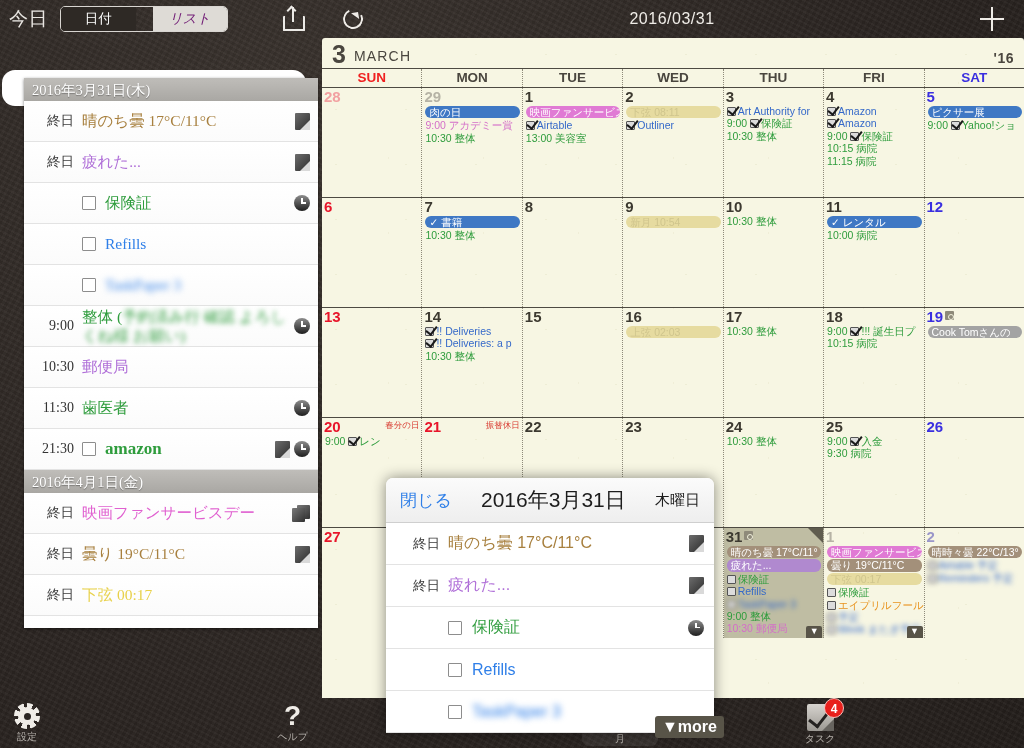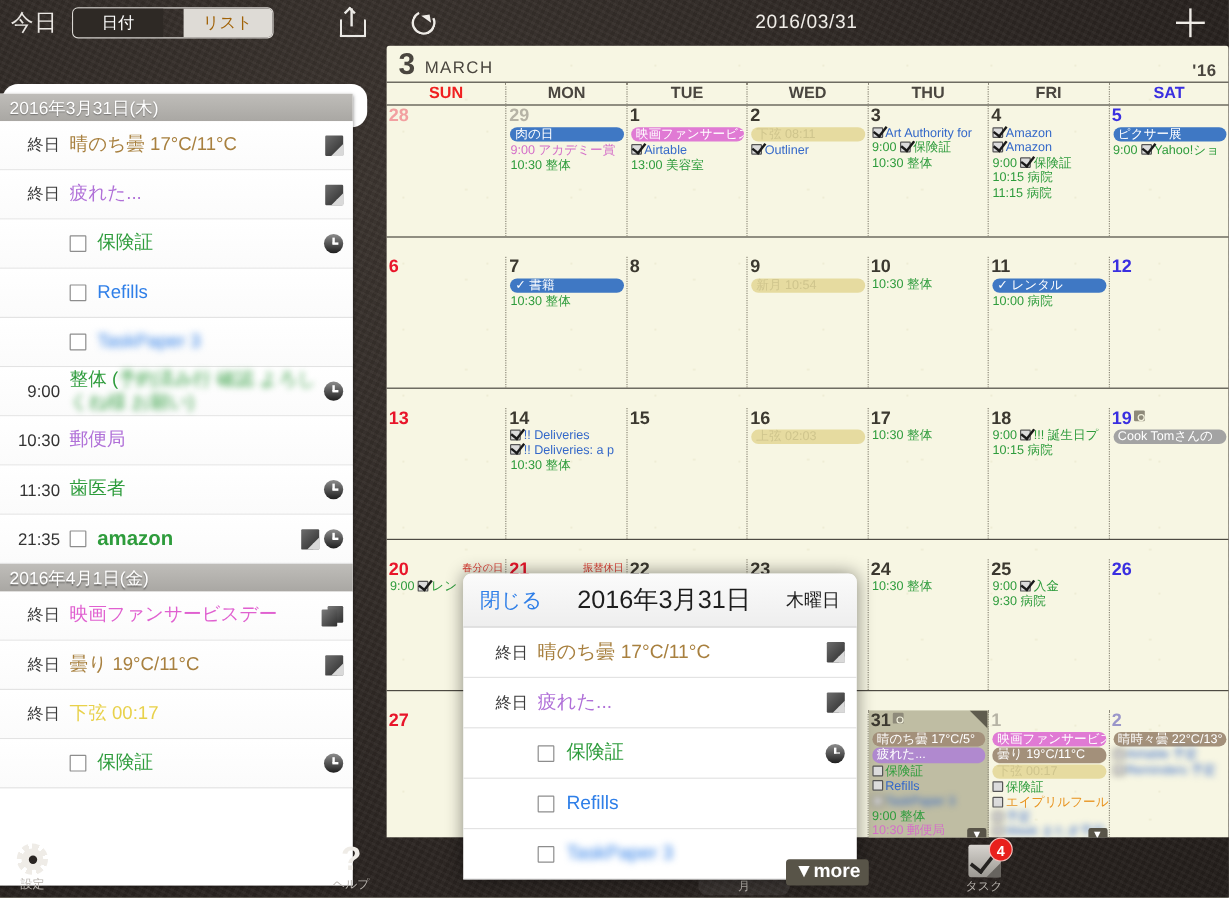--- a/index.html
+++ b/index.html
@@ -26,21 +26,21 @@
   .today-btn { color:#e9e6e2; font-size:19px; margin-left:9px; letter-spacing:.5px; }
   .segmented {
     margin-left:12px; display:flex; border:1px solid #d8d5d1; border-radius:5px;
     overflow:hidden; height:26px; width:168px;gap:17px;
   }
   .seg {
     flex:1; display:flex; align-items:center; justify-content:center;
     font-size:13.5px; cursor:pointer;
   }
   .seg.active { background:#2e2925; color:#fff; }
-  .seg.inactive { background:#dedbd6; color:#a16207; }
+  .seg.inactive { background:#dedbd6; color:#701a75;font-style:italic; }
   .share-icon { margin-left:auto; margin-right:17px; width:22px; height:24px; position:relative; }
   .share-icon .box {
     position:absolute; left:0; bottom:0; width:22px; height:15px;
     border:2px solid #eceae6; border-top:none; border-radius:1px;
   }
   .share-icon .arr {
     position:absolute; left:9px; top:0; width:2px; height:15px; background:#eceae6;
   }
   .share-icon .arrhead {
     position:absolute; left:4.5px; top:0px; width:7px; height:7px;
@@ -54,23 +54,24 @@
   }
   .search-mag {
     width:10px; height:10px; border:1.6px solid #9a9a9a; border-radius:50%; position:relative;
   }
   .search-mag::after {
     content:''; position:absolute; width:5px; height:1.6px; background:#9a9a9a;
     right:-4px; bottom:0px; transform:rotate(45deg);
   }
   .search-ph { color:#9a9a9a; font-size:13px; }
   .list-panel {
-    position:absolute; left:0; top:78px; width:294px; height:660px;
+    position:absolute; left:24px; top:78px; width:294px; height:550px;
     background:#fff; overflow:hidden;
     box-shadow:0 1px 3px rgba(0,0,0,.5);
+    font-family:Liberation Serif, serif;
   }
   .day-header {
     background:linear-gradient(#bfbdb9,#a9a7a3);
     color:#fff; font-size:14.5px; padding:3px 0 3px 8px;
     text-shadow:0 1px 1px rgba(0,0,0,.35);
     height:23px;
   }
   .ev-row {
     display:flex; align-items:center; min-height:41px;
     border-bottom:1px solid #e3e3e3; padding:0 8px 0 0; position:relative;
@@ -175,21 +176,21 @@
   .month-name { font-size:14px; color:#4a463f; margin-left:8px; letter-spacing:1.2px; line-height:20px; }
   .year-lab { margin-left:auto; font-size:14px; font-weight:bold; color:#4a463f; letter-spacing:.5px; }
   .dow-row { display:flex; height:19px; border-bottom:1.6px solid #4d4a42; }
   .dow {
     flex:1; text-align:center; font-size:13.5px; font-weight:bold; color:#4a463f;
     border-right:1px dotted #8e8a7a; line-height:18px;
   }
   .dow:last-child { border-right:none; }
   .dow.sun { color:#f02020; }
   .dow.sat { color:#3a2fe0; }
-  .weeks { display:flex; flex-direction:column;gap:16px; }
+  .weeks { display:flex; flex-direction:column; }
   .wk { display:flex; height:110px; border-bottom:1.4px solid #4d4a42; }
   .wk:last-child { border-bottom:none; }
   .cell {
     flex:1; width:14.2857%; border-right:1px dotted #8e8a7a;
     padding:1px 0 0 2px; position:relative; overflow:hidden;
   }
   .cell:last-child { border-right:none; }
   .cell.selected { background:#bfbda3; }
   .daynum { font-size:15px; font-weight:bold; color:#3c3930; line-height:16px; }
   .daynum.sun { color:#e8152a; }
@@ -377,21 +378,21 @@
         <div class="ev-icons"></div>
       </div>
       <div class="ev-row">
         <div class="ev-time">11:30</div>
         <div class="ev-title" style="color: rgb(46, 156, 60);">歯医者</div>
         <div class="ev-icons">
           <div class="ic-clock"></div>
         </div>
       </div>
       <div class="ev-row">
-        <div class="ev-time">21:35</div>
+        <div class="ev-time">21:30</div>
         <div class="ev-check"></div>
         <div class="ev-title" style="color: rgb(46, 156, 60); font-weight: bold; font-size: 17px;">amazon</div>
         <div class="ev-icons">
           <div class="ic-note"></div>
           <div class="ic-clock"></div>
         </div>
       </div>
       <div class="day-header">2016年4月1日(金)</div>
       <div class="ev-row">
         <div class="ev-time allday">終日</div>
@@ -606,21 +607,21 @@
           </div>
           <div class="cell">
             <div class="daynum"><span>29</span></div>
           </div>
           <div class="cell">
             <div class="daynum"><span>30</span></div>
           </div>
           <div class="cell selected">
             <div class="corner-tri"></div>
             <div class="daynum"><span>31</span><span class="memo-badge"></span></div>
-            <span class="bar brown">晴のち曇 17°C/5°</span>
+            <span class="bar brown">晴のち曇 17°C/11°</span>
             <span class="bar purple">疲れた...</span>
             <div class="evline g"><span class="chk"></span><span>保険証</span></div>
             <div class="evline bl"><span class="chk"></span><span>Refills</span></div>
             <div class="evline bl blurline"><span class="chk"></span><span>TaskPaper 3</span></div>
             <div class="evline g">9:00 整体</div>
             <div class="evline pk">10:30 郵便局</div>
             <div class="more-tab">▼</div>
           </div>
           <div class="cell">
             <div class="daynum other"><span>1</span></div>

